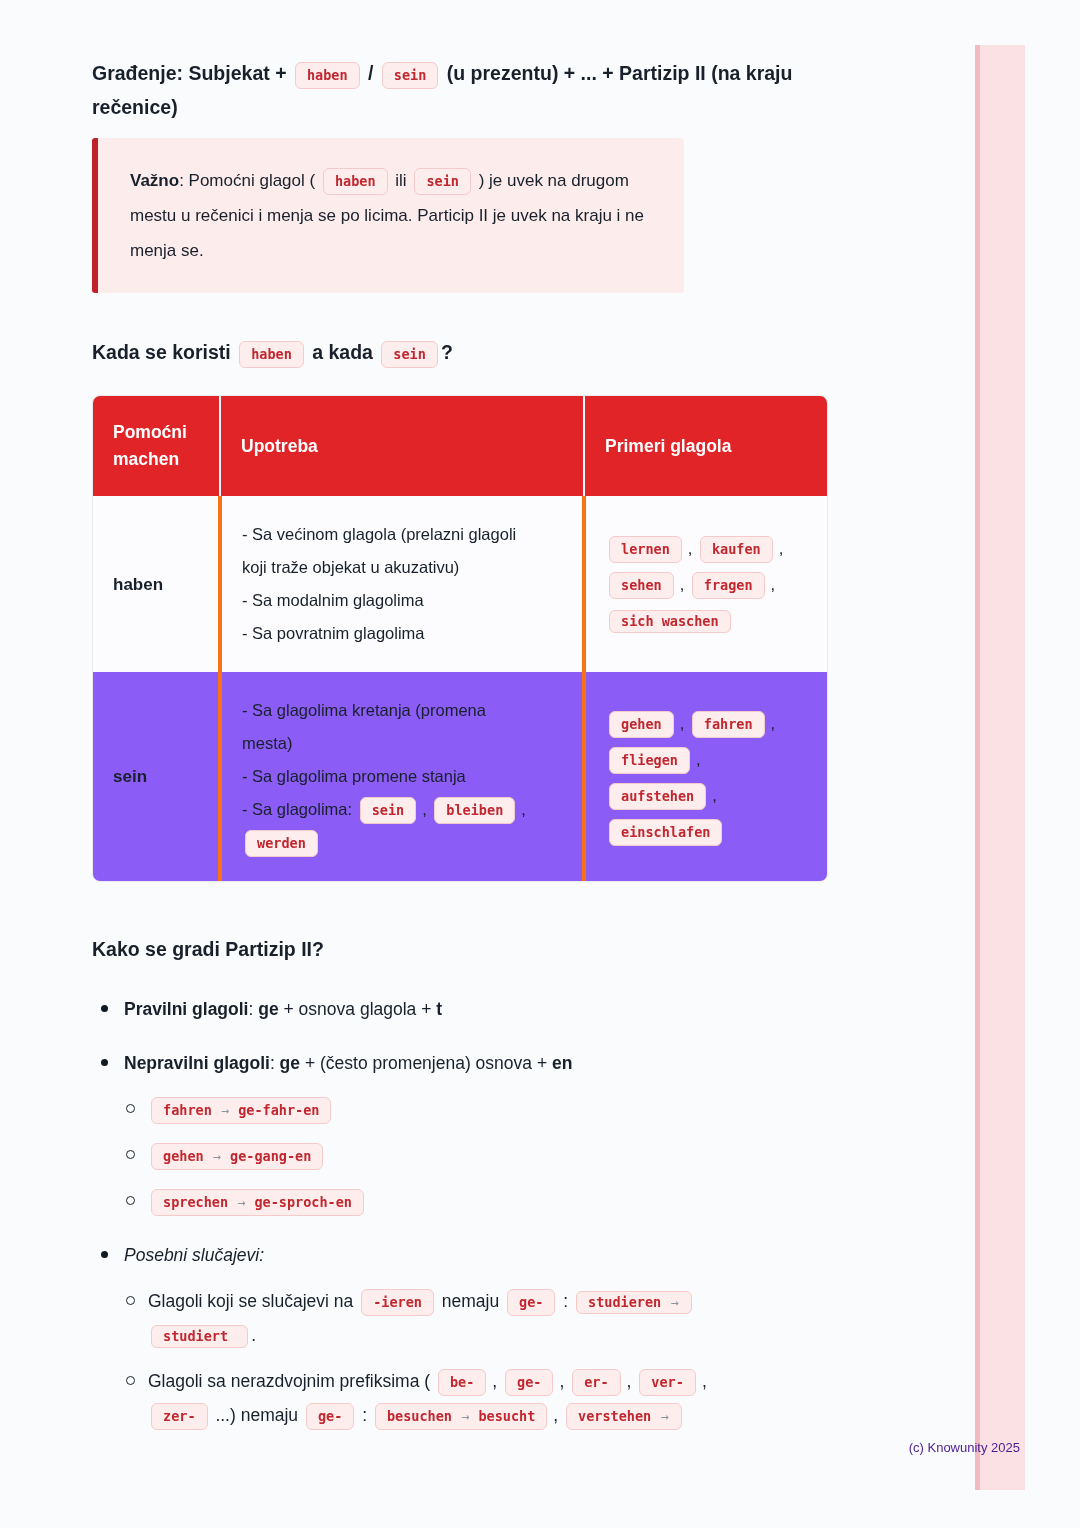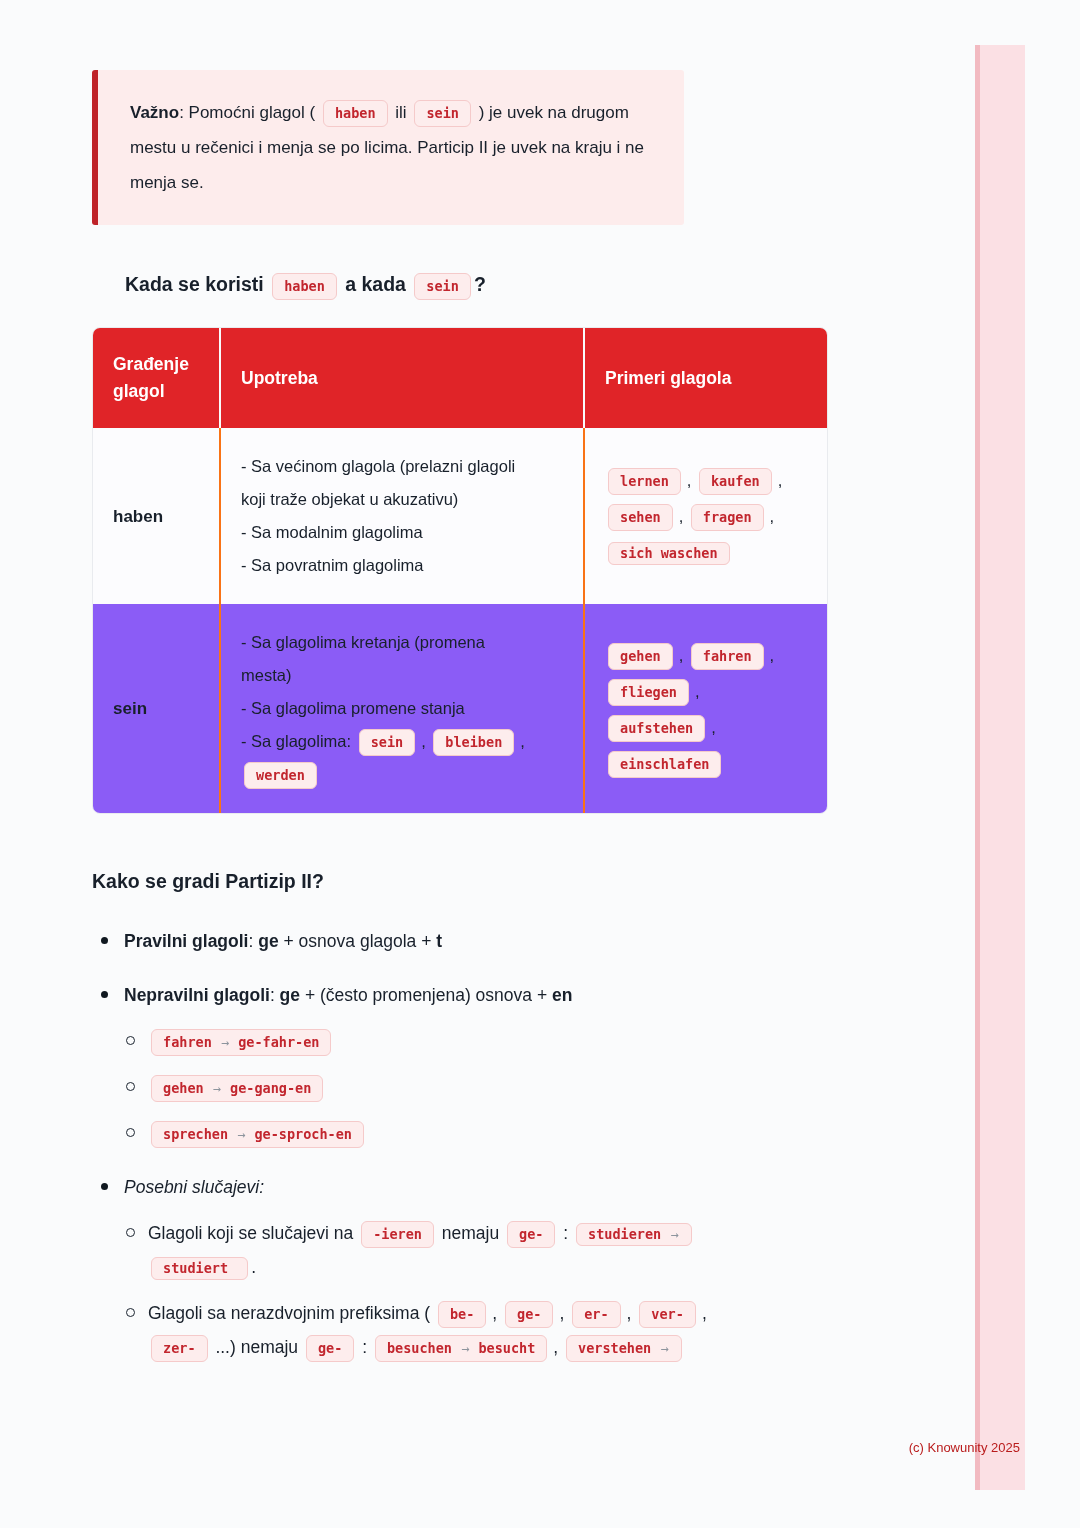--- a/index.html
+++ b/index.html
@@ -13,21 +13,21 @@
   }
 
   
   .side-strip {
     position:absolute; left:975px; top:45px; width:50px; height:1445px;
     background:#fbe0e4; border-left:5px solid #f2bac1; z-index:4;
   }
 
   .watermark {
     position:absolute; top:1440px; right:60px; z-index:6;
-    font-size:13px; color:#b91c1c;
+    font-size:13px; color:#4c1d95;
   }
 
   .content { position:absolute; left:92px; top:56px; width:736px; z-index:2; }
 
   
   .chip {
     display:inline-block;
     font-family:"DejaVu Sans Mono", monospace;
     font-size:13.5px; font-weight:bold;
     color:#c2262e; background:#fdeded;
@@ -46,39 +46,39 @@
   h1.doc, h2.doc { font-size:19.5px; font-weight:bold; line-height:34px; }
 
   .callout {
     margin-top:14px; width:592px;
     background:#fdecec; border-left:6px solid #bf2329;
     border-radius:3px;
     padding:25px 32px 25px 32px;
     font-size:17px; line-height:35px;
   }
 
-  h2.usage-q { margin-top:42px;margin-left:33px; }
+  h2.usage-q { margin-top:42px; }
 
   .table-wrap {
     margin-top:26px; width:736px;
     border-radius:8px; overflow:hidden;
     border:1px solid #e9ebef;
     background:#fcfcfe;
   }
   table { width:100%; border-collapse:collapse; }
   thead th {
     background:#e02428; color:#ffffff; text-align:left;
     font-size:17.5px; font-weight:bold;
     padding:23px 20px; line-height:27px; vertical-align:middle;
   }
   thead th + th { border-left:2px solid #fafbfc; }
   th.col-verb { width:127px; }
   th.col-usage { width:364px;margin-left:20px; }
   tbody td { vertical-align:middle; font-size:16.5px; line-height:33px; }
-  tbody td + td { border-left:2px solid #f97316; }
+  tbody td + td { border-left:4px solid #f97316; }
   tr.row-a td { background:#fcfcfe; }
   tr.row-b td { background:#8b5cf6; }
   td.verb { font-weight:bold; font-size:17px; padding:22px 20px; }
   td.usage { padding:22px 46px 22px 20px; }
   td.examples { padding:22px 20px; line-height:36px; }
 
   h2.partizip { margin-top:50px; }
 
   .main-list { list-style:none; margin-top:26px; }
   .main-list > li { position:relative; padding-left:32px; margin-bottom:20px; font-size:17.5px; line-height:34px; }
@@ -97,41 +97,48 @@
   em.special-label { font-style:italic; }
 </style>
 </head>
 <body>
 
 <div class="side-strip"></div>
 <div class="watermark">(c) Knowunity 2025</div>
 
 <div class="content">
 
+  <h1 class="doc">
+    <span>Građenje: Subjekat +</span>
+    <span class="chip">haben</span>
+    <span>/</span>
+    <span class="chip">sein</span>
+    <span>(u prezentu) + ... + Partizip II (na kraju rečenice)</span>
+  </h1>
 
   <div class="callout">
     <strong>Važno</strong><span>: Pomoćni glagol (</span>
     <span class="chip">haben</span>
     <span>ili</span>
     <span class="chip">sein</span>
     <span>) je uvek na drugom mestu u rečenici i menja se po licima. Particip II je uvek na kraju i ne menja se.</span>
   </div>
 
   <h2 class="doc usage-q">
     <span>Kada se koristi</span>
     <span class="chip">haben</span>
     <span>a kada</span>
     <span class="chip">sein</span><span>?</span>
   </h2>
 
   <div class="table-wrap">
     <table>
       <thead>
         <tr>
-          <th class="col-verb">Građenje glagol</th>
+          <th class="col-verb">Pomoćni machen</th>
           <th class="col-usage">Upotreba</th>
           <th class="col-examples">Primeri glagola</th>
         </tr>
       </thead>
       <tbody>
         <tr class="row-a">
           <td class="verb">haben</td>
           <td class="usage">
             <div>- Sa većinom glagola (prelazni glagoli koji traže objekat u akuzativu)</div>
             <div>- Sa modalnim glagolima</div>

